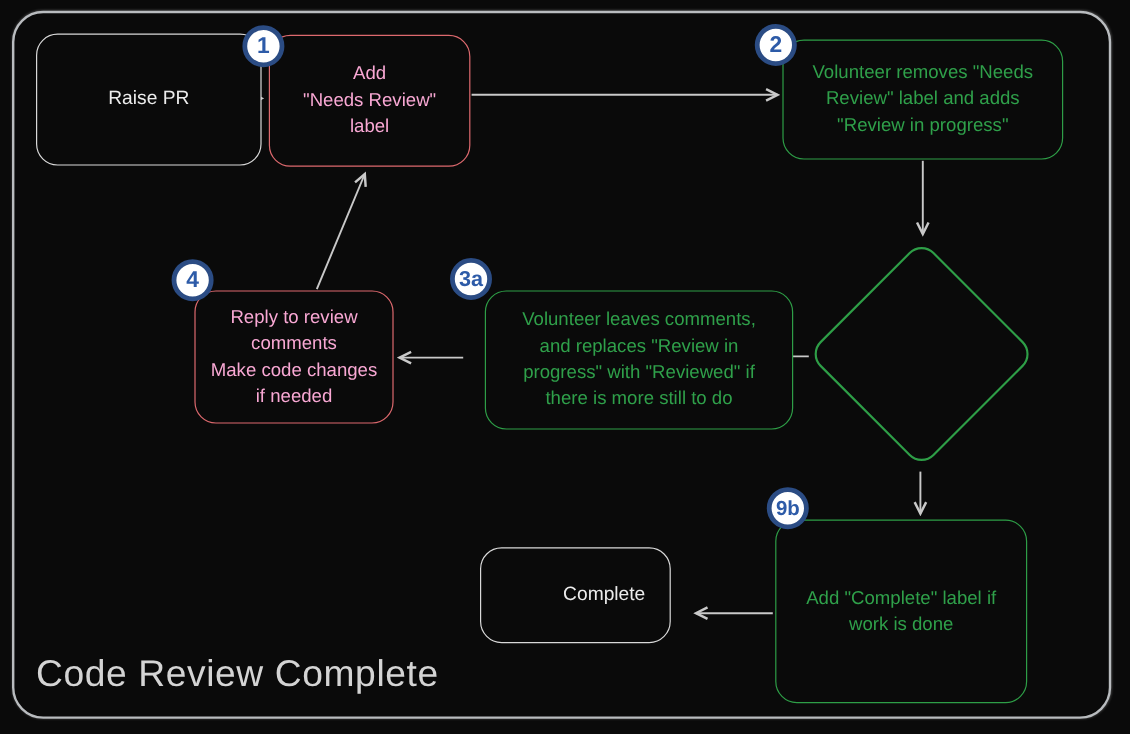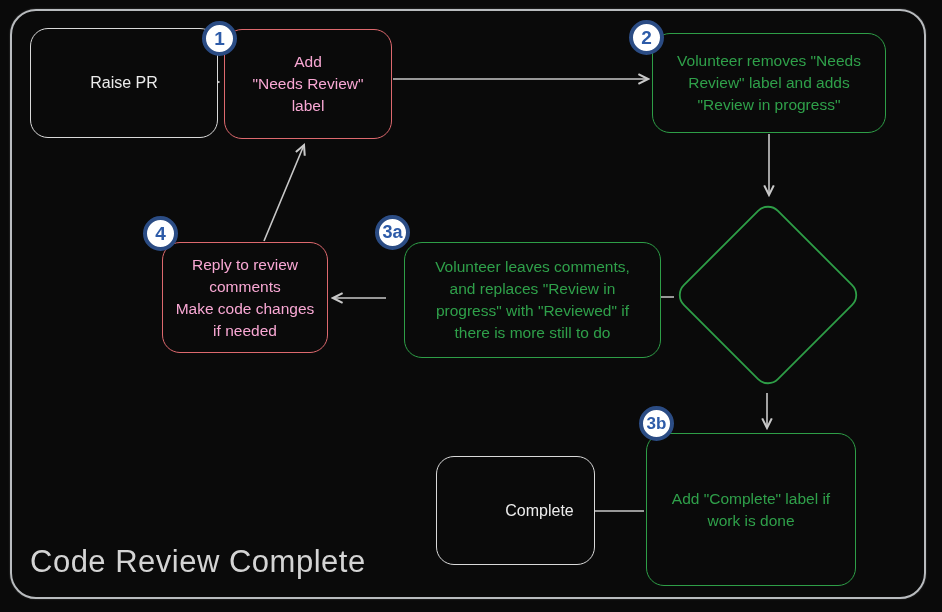--- a/index.html
+++ b/index.html
@@ -28,21 +28,21 @@
     display:flex;align-items:center;justify-content:center;text-align:center;
     color:#2fa04a;font-size:14.5px;line-height:1.45;background:transparent;
   }
   .decision-label span{white-space:pre-line;}
   #node-raise-pr{left:30px;top:28px;width:188px;height:110px;}
   #node-step1{left:224px;top:29px;width:168px;height:110px;}
   #node-step2{left:652px;top:33px;width:234px;height:100px;}
   #node-step3a{left:388px;top:242px;width:257px;height:116px;margin-left:16px;}
   #node-step4{left:162px;top:242px;width:166px;height:111px;}
   #node-step3b{left:646px;top:433px;width:210px;height:153px;}
-  #node-complete{left:436px;top:456px;width:159px;height:109px;padding-left:48px;}
+  #node-complete{left:400px;top:456px;width:159px;height:80px;padding-left:48px;}
   .badge{
     position:absolute;z-index:3;width:35px;height:35px;border-radius:50%;
     background:#ffffff;border:4px solid #2b4c84;box-sizing:border-box;
     color:#2d5ba8;font-size:19px;font-weight:bold;
     display:flex;align-items:center;justify-content:center;
   }
   #badge-step1{left:202px;top:21px;}
   #badge-step2{left:629px;top:20px;}
   #badge-step3a{left:375px;top:215px;font-size:18px;}
   #badge-step4{left:143px;top:216px;}
@@ -115,17 +115,17 @@
   </div>
 
   <div class="node neutral" id="node-complete">
     <span class="node-label">Complete</span>
   </div>
 
   <div class="badge" id="badge-step1">1</div>
   <div class="badge" id="badge-step2">2</div>
   <div class="badge" id="badge-step3a">3a</div>
   <div class="badge" id="badge-step4">4</div>
-  <div class="badge" id="badge-step3b">3b</div>
+  <div class="badge" id="badge-step3b">9b</div>
 
   <div class="title">Code Review Complete</div>
 
 </div>
 
 </body></html>

